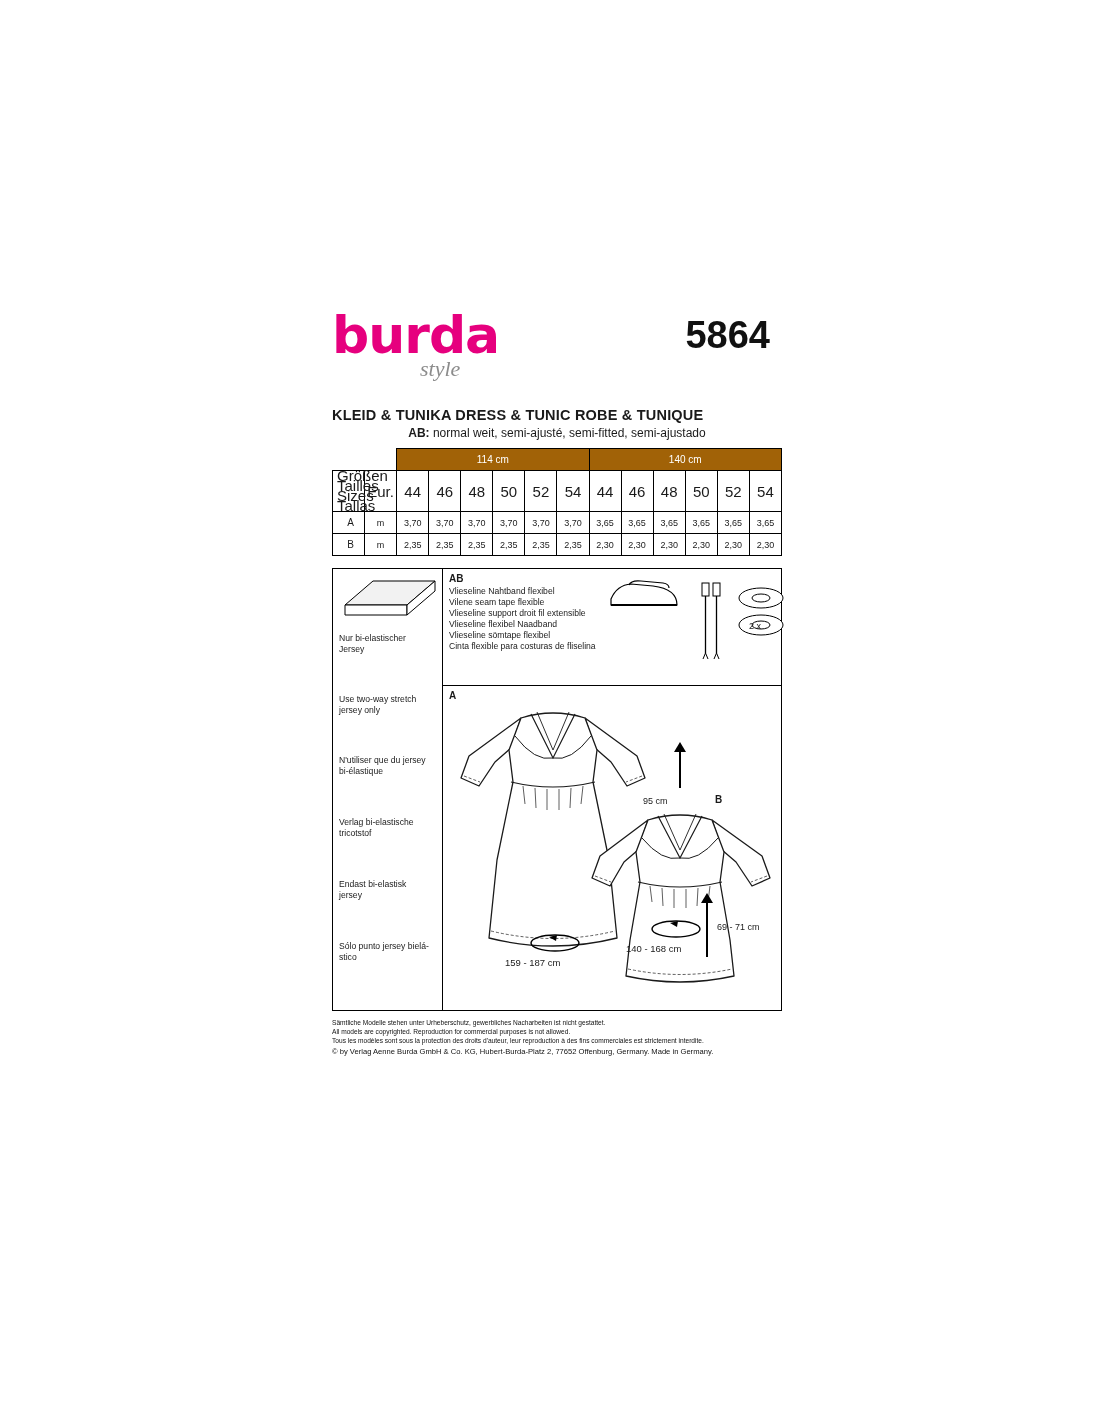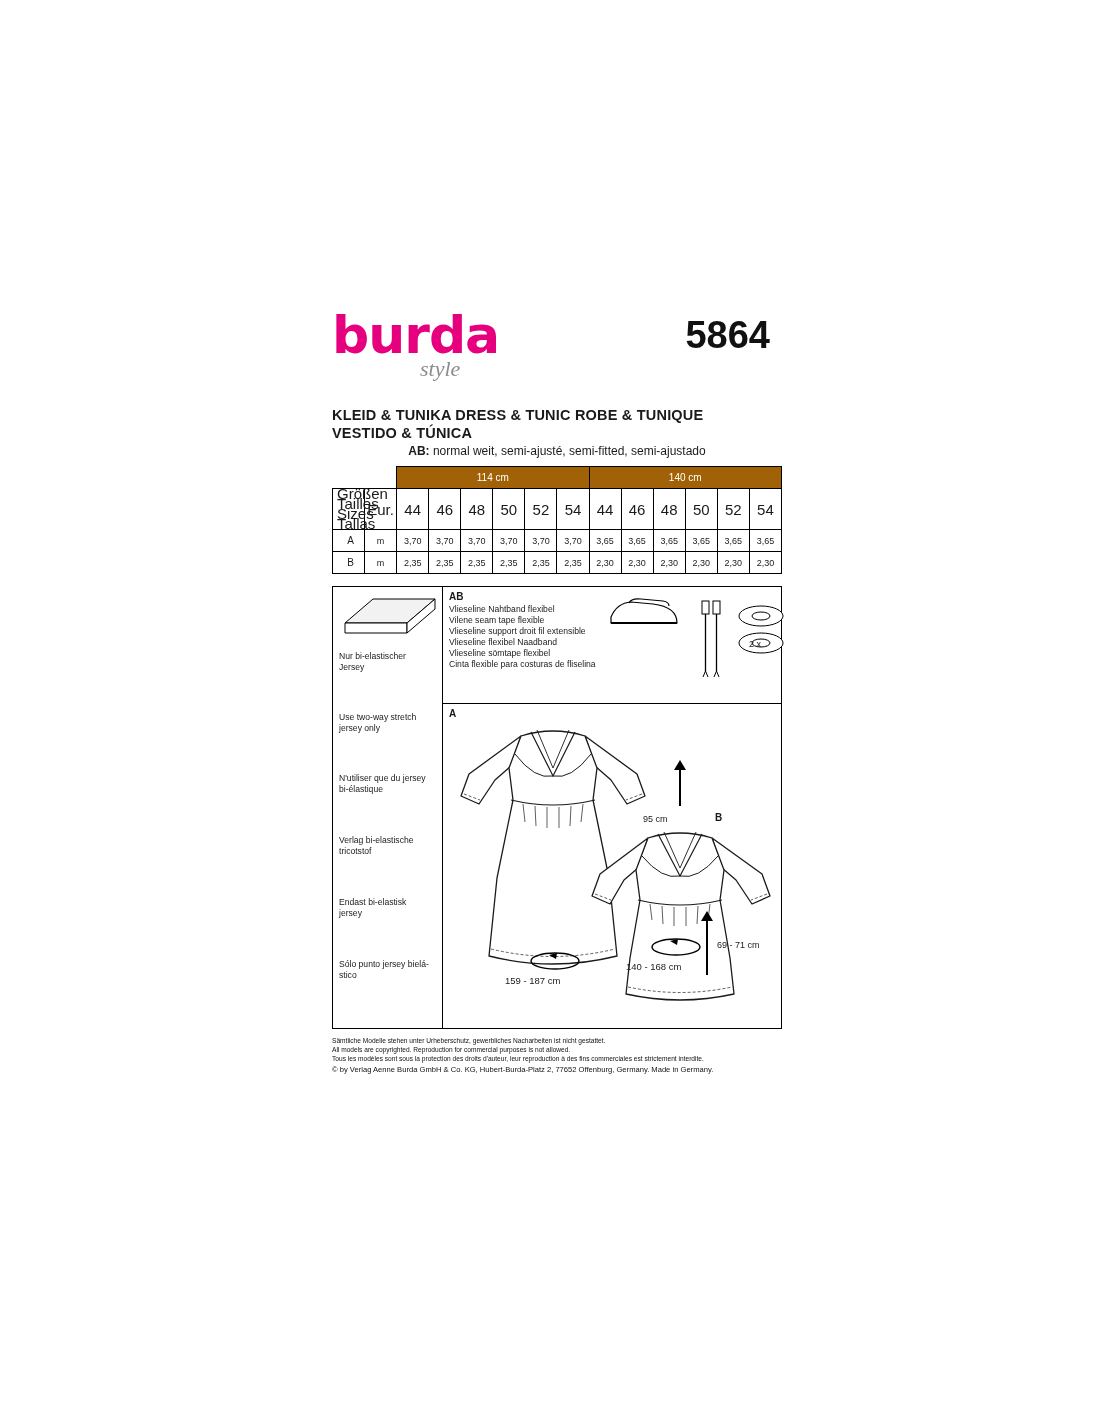--- a/index.html
+++ b/index.html
@@ -213,21 +213,20 @@
   <div class="header">
     <div class="logo">
       <div class="logo-word">burda</div>
     </div>
     <div class="logo-style">style</div>
     <div class="pattern-number">5864</div>
   </div>
 
   <div class="titles">
     <div class="title-line">KLEID &amp; TUNIKA   DRESS &amp; TUNIC   ROBE &amp; TUNIQUE</div>
-    <div class="title-line">VESTIDO &amp; TÚNICA</div>
     <div class="subtitle"><b>AB:</b><span> normal weit, semi-ajusté, semi-fitted, semi-ajustado</span></div>
   </div>
 
   <table class="sizes">
     <tbody>
         <tr>
       <td class="hdr-empty" colspan="2"></td>
       <td class="hdr-black" colspan="6">114 cm</td>
       <td class="hdr-black" colspan="6">140 cm</td>
     </tr>

